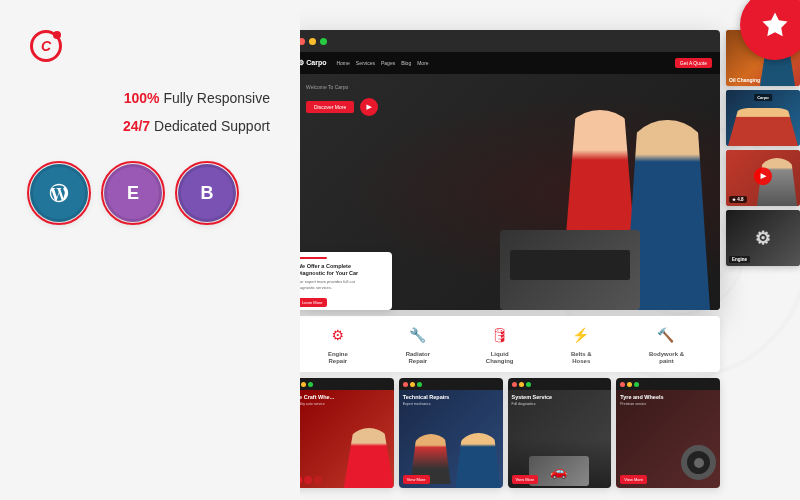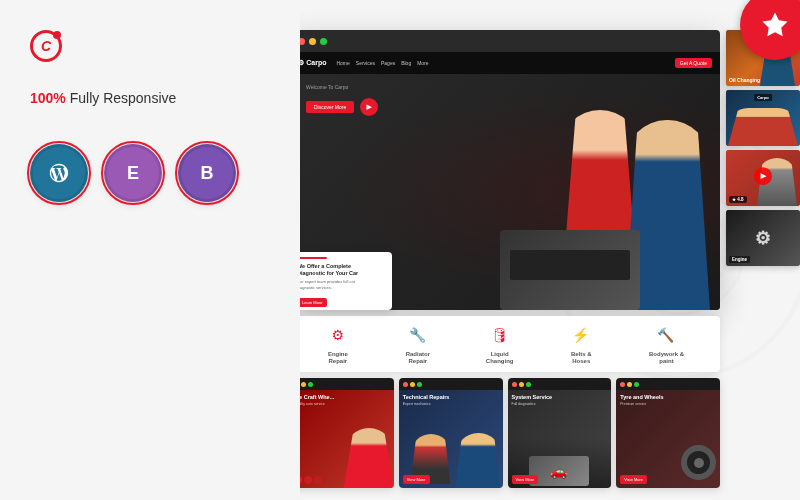--- a/index.html
+++ b/index.html
@@ -79,21 +79,22 @@
     .headline-sub {
       font-size: 22px;
       font-weight: 700;
       color: #1a1a1a;
       margin-bottom: 28px;
     }
     .headline-sub .theme-word { color: #e8192c; }
 
     
     .features {
-      margin-bottom: 38px;
+      margin-bottom: 30px;
+      text-align: right;
     }
     .feature-item {
       font-size: 14px;
       color: #333;
       margin-bottom: 12px;
       font-weight: 500;
     }
     .feature-item .highlight-red { color: #e8192c; font-weight: 700; }
     .feature-item .highlight-blue { color: #4040e8; font-weight: 700; }
 
@@ -306,20 +307,23 @@
       <span class="red"></span><span></span>
     </div>
     <div class="headline-sub">
       <span></span><span class="theme-word"></span>
     </div>
   </div>
 
   <div class="features">
     <div class="feature-item">
       <span class="highlight-red">100%</span> Fully Responsive
+    </div>
+    <div class="feature-item">
+      <span class="highlight-red">24/7</span> Dedicated Support
     </div>
   </div>
 
   <div class="tech-badges">
     <div class="badge badge-wp">
       <div class="badge-ring"></div>
       <svg width="22" height="22" viewBox="0 0 24 24" fill="white">
         <path d="M12 2C6.48 2 2 6.48 2 12s4.48 10 10 10 10-4.48 10-10S17.52 2 12 2zM3.5 12c0-.96.18-1.88.5-2.73L7.5 19.5C5.18 18.1 3.5 15.24 3.5 12zm8.5 8.5c-.91 0-1.79-.14-2.63-.38l2.79-8.11 2.86 7.84c.02.04.04.08.06.12-.99.34-2.05.53-3.08.53zm1.22-13.17c.53-.03 1.01-.09 1.01-.09.47-.06.42-.75-.06-.72 0 0-1.43.11-2.35.11-.87 0-2.33-.11-2.33-.11-.47-.03-.53.69-.06.72 0 0 .46.06.93.09l1.38 3.78-1.94 5.8-3.22-9.58c.53-.03 1.01-.09 1.01-.09.47-.06.42-.75-.06-.72 0 0-1.43.11-2.35.11-.16 0-.35-.01-.55-.01C5.83 4.52 8.74 3.5 12 3.5c2.42 0 4.63.87 6.32 2.3-.04 0-.08-.01-.12-.01-.87 0-1.48.75-1.48 1.56 0 .72.42 1.33.87 2.05.34.59.73 1.35.73 2.45 0 .76-.29 1.64-.67 2.87l-.88 2.93-3.16-9.42z"></path>
       </svg>
     </div>

